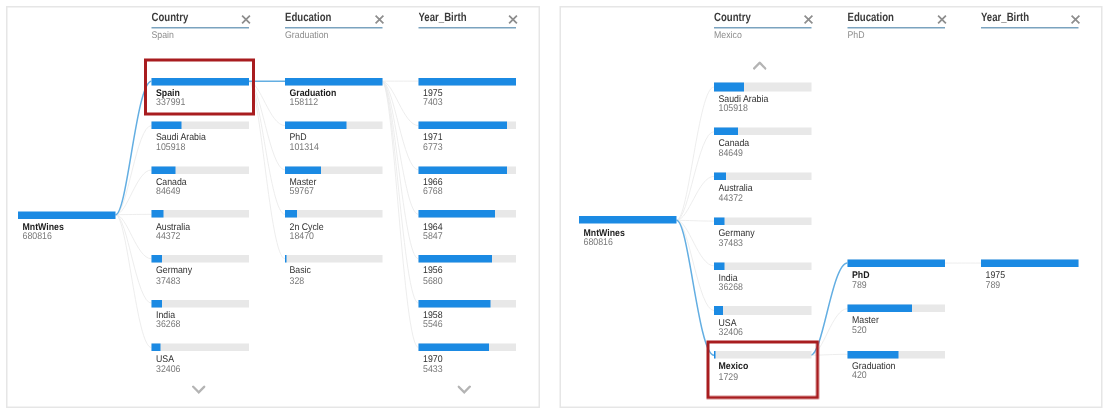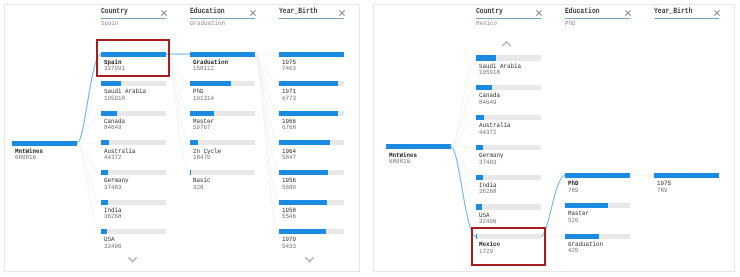--- a/index.html
+++ b/index.html
@@ -1,20 +1,20 @@
 <!DOCTYPE html>
 <html><head>
 <meta charset="utf-8">
 <style>
   html,body{margin:0;padding:0;background:#ffffff;}
   body{width:740px;height:277px;font-family:"Liberation Sans",sans-serif;overflow:hidden;position:relative;-webkit-font-smoothing:antialiased;text-rendering:geometricPrecision;}
   .panel{position:absolute;background:#fff;border:1px solid #e6e6e6;box-sizing:border-box;}
   #panel-left{left:3.5px;top:4px;width:356.5px;height:268px;}
   #panel-right{left:372.5px;top:4px;width:362.5px;height:268px;}
-  .layer{position:absolute;left:0;top:0;width:740px;height:194px;font-family:Liberation Mono, monospace;}
+  .layer{position:absolute;left:0;top:0;width:740px;height:194px;}
   .hdr{position:absolute;height:22px;}
   .hdr-title{position:absolute;left:0;top:0;font-size:8px;font-weight:700;color:#3b3b3b;white-space:nowrap;line-height:8px;transform:scaleX(0.8) translateZ(0);transform-origin:left top;}
   .hdr-rule{position:absolute;left:0;top:10px;right:0;height:1px;background:#7ba3bf;}
   .hdr-close{position:absolute;right:-1.5px;top:0.8px;line-height:0;}
   .hdr-sub{position:absolute;left:0;top:11.5px;font-size:6.5px;color:#8d8d8d;white-space:nowrap;line-height:7px;transform:scaleX(0.9) translateZ(0);transform-origin:left top;}
   .row{position:absolute;}
   .track{position:absolute;left:0;top:0;height:5.2px;background:#e8e8e8;}
   .fill{position:absolute;left:0;top:0;height:5.2px;background:#1b8ae3;}
   .lbl{position:absolute;left:3.2px;top:8.3px;font-size:6.5px;color:#303030;white-space:nowrap;line-height:6px;transform:scaleX(0.9) translateZ(0);transform-origin:left top;}
   .lbl.sel{font-weight:700;color:#1c1c1c;}

